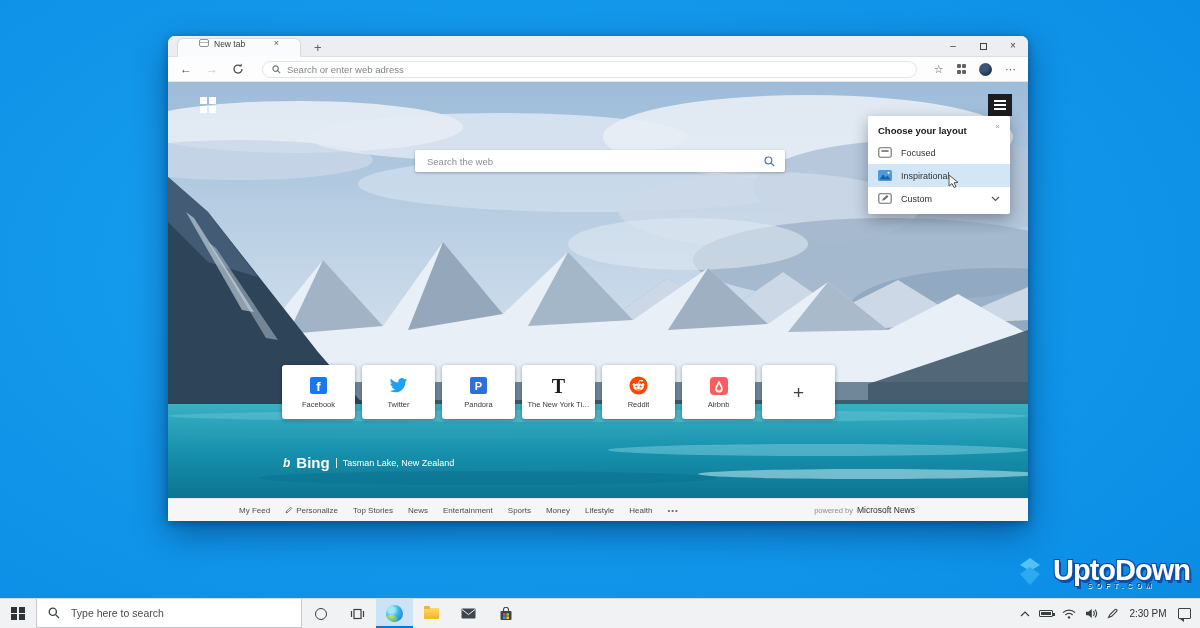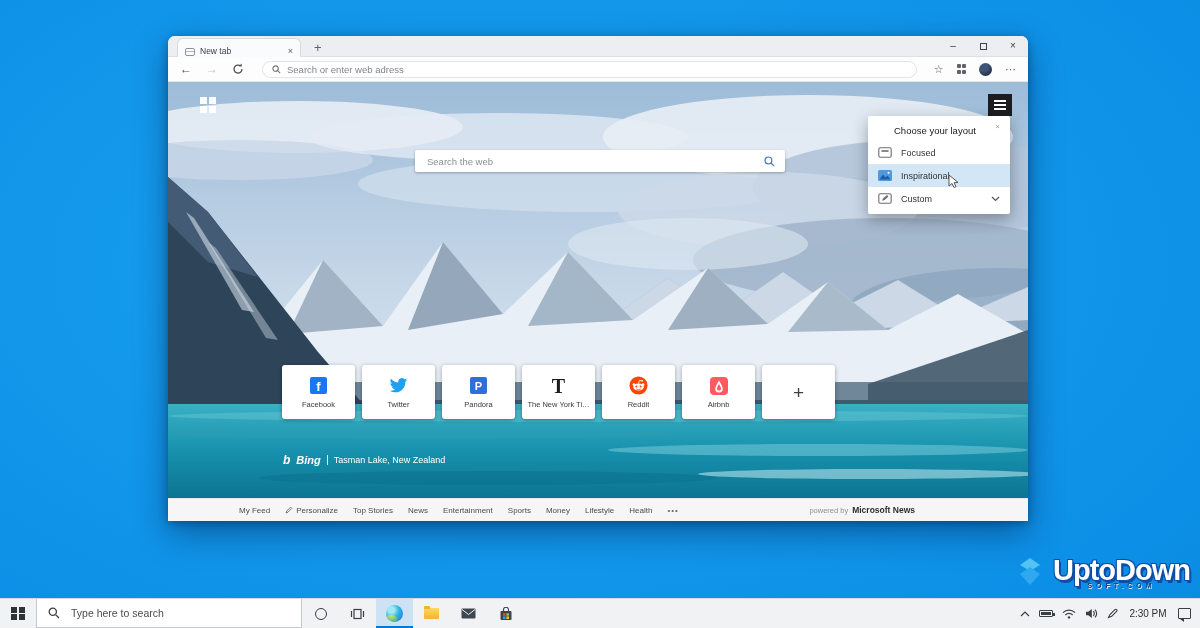--- a/index.html
+++ b/index.html
@@ -5,21 +5,21 @@
   html,body{margin:0;padding:0;background:#000;}
   *{box-sizing:border-box;font-family:"Liberation Sans",sans-serif;}
   .stage{position:relative;width:1200px;height:628px;overflow:hidden;
     background:radial-gradient(120% 130% at 42% 42%, #1ba4f2 0%, #0c8fe6 55%, #0680d2 100%);}
 
   
   .browser{position:absolute;left:168px;top:36px;width:860px;height:485px;background:#fff;
     border-radius:7px 7px 0 0;box-shadow:0 12px 34px rgba(0,25,70,.45),0 2px 8px rgba(0,0,0,.3);}
   .tabstrip{position:relative;height:21px;background:#eceef1;border-radius:7px 7px 0 0;border-bottom:1px solid #dcdfe3;}
   .tab{position:absolute;left:9px;bottom:-1px;width:124px;height:19px;background:#fafbfc;border:1px solid #d7dade;
-    border-bottom:1px solid #fafbfc;border-radius:6px 6px 0 0;display:flex;align-items:flex-end;gap:5px;padding:0 7px;}
+    border-bottom:1px solid #fafbfc;border-radius:6px 6px 0 0;display:flex;align-items:flex-start;gap:5px;padding:0 21px;}
   .tab-favicon{width:10px;height:8px;border:1px solid #8d9298;border-radius:2px;background:
     linear-gradient(#fff 0 2px,#b6babf 2px 3px,#fff 3px 100%);}
   .tab-title{flex:1;font-size:8.5px;color:#3c4043;white-space:nowrap;overflow:hidden;}
   .tab-close{font-size:9px;color:#5f6368;line-height:1;}
   .newtab-btn{position:absolute;left:146px;bottom:2px;font-size:13px;color:#5f6368;line-height:1;}
   .win-controls{position:absolute;right:0;top:0;height:20px;display:flex;}
   .win-btn{width:30px;display:flex;align-items:center;justify-content:center;color:#3f4347;font-size:10px;line-height:1;}
   .max-box{width:7px;height:7px;border:1px solid #3f4347;display:block;}
 
   .toolbar{height:25px;background:#fdfdfe;border-bottom:1px solid #e3e5e8;display:flex;align-items:center;
@@ -48,32 +48,32 @@
 
   .search-web{position:absolute;left:247px;top:68px;width:370px;height:22px;background:#fff;border-radius:2px;
     box-shadow:0 1px 3px rgba(0,0,0,.28);display:flex;align-items:center;padding:0 10px;gap:4px;}
   .search-web input{flex:1;border:none;outline:none;font-size:9.5px;color:#555;background:transparent;}
   .search-web input::placeholder{color:#8a9095;}
 
   
   .layout-panel{position:absolute;right:18px;top:34px;width:142px;background:#fff;border-radius:2px;
     box-shadow:0 5px 16px rgba(0,0,0,.32);padding:7px 0 4px;}
   .lp-head{display:flex;align-items:flex-start;padding:2px 10px 5px;}
-  .lp-title{font-size:9.5px;font-weight:normal;color:#191919;margin-left:16px;}
+  .lp-title{font-size:9.5px;font-weight:bold;color:#191919;}
   .lp-close{margin-left:auto;font-size:8px;color:#9aa0a5;line-height:1;margin-top:-2px;}
   .lp-row{display:flex;align-items:center;gap:9px;height:23px;padding:0 10px;font-size:9px;color:#333;}
   .lp-row.selected{background:#d2e6f6;}
   .lp-ic{width:14px;height:12px;display:flex;align-items:center;justify-content:center;}
   .lp-chevron{margin-left:auto;}
 
   .cursor{position:absolute;left:780px;top:92px;z-index:5;}
 
   .photo-credit{position:absolute;left:115px;top:372px;display:flex;align-items:center;gap:6px;color:#fff;}
   .bing-b{font-size:12px;font-weight:bold;font-style:italic;line-height:1;}
-  .bing-name{font-size:11px;font-weight:bold;font-style:italic;}
+  .bing-name{font-size:15px;font-weight:bold;}
   .credit-div{width:1px;height:10px;background:rgba(255,255,255,.85);}
   .credit-caption{font-size:9px;}
 
   .tiles{position:absolute;left:114px;top:283px;display:flex;gap:7px;}
   .tile{width:73px;height:54px;background:#fff;border-radius:3px;box-shadow:0 1px 4px rgba(0,0,0,.35);
     display:flex;flex-direction:column;align-items:center;justify-content:center;gap:4px;}
   .tile-icon{height:20px;display:flex;align-items:center;justify-content:center;}
   .tile-label{font-size:7.5px;color:#3a3a3a;max-width:66px;white-space:nowrap;overflow:hidden;text-align:center;}
   .fb-sq{width:17px;height:17px;background:#1877f2;border-radius:2px;color:#fff;font-weight:bold;font-size:13px;
     display:flex;align-items:flex-end;justify-content:center;line-height:1.1;}
@@ -82,21 +82,21 @@
   .nyt-t{font-family:"Liberation Serif",serif;font-size:20px;font-weight:bold;color:#1c1c1c;line-height:1;}
   .plus-glyph{font-size:19px;font-weight:300;color:#3f3f3f;line-height:1;}
 
   .feedbar{position:absolute;left:0;bottom:0;width:860px;height:23px;background:#f6f6f7;border-top:1px solid #e7e7e9;
     display:flex;align-items:center;padding-left:71px;font-size:8px;color:#4c4c4c;}
   .feed-item{margin-right:15px;white-space:nowrap;}
   .feed-personalize{display:flex;align-items:center;gap:3px;}
   .feed-more{color:#6a6a6a;letter-spacing:1px;margin-right:0;}
   .powered{margin-left:auto;margin-right:113px;display:flex;align-items:baseline;gap:4px;}
   .powered-by{font-size:7.5px;color:#8f8f8f;}
-  .news-brand{font-size:8.5px;font-weight:bold;color:#2e2e2e;}
+  .news-brand{font-size:8.5px;font-weight:normal;color:#2e2e2e;}
 
   
   .watermark{position:absolute;right:10px;top:556px;display:flex;align-items:flex-start;gap:3px;z-index:20;}
   .wm-col{display:flex;flex-direction:column;align-items:center;}
   .wm-text{font-size:29px;font-weight:bold;color:#fff;line-height:1;letter-spacing:-1px;
     text-shadow:2px 2px 0 #0d4ea8,-1px -1px 0 #0d4ea8,1px -1px 0 #0d4ea8,-1px 1px 0 #0d4ea8,2px 3px 0 #0d4ea8;}
   .wm-sub{font-size:7px;font-weight:bold;color:#0d3f8f;letter-spacing:4px;margin-top:-3px;
     text-shadow:.6px .6px 0 rgba(255,255,255,.9);}
 
   

